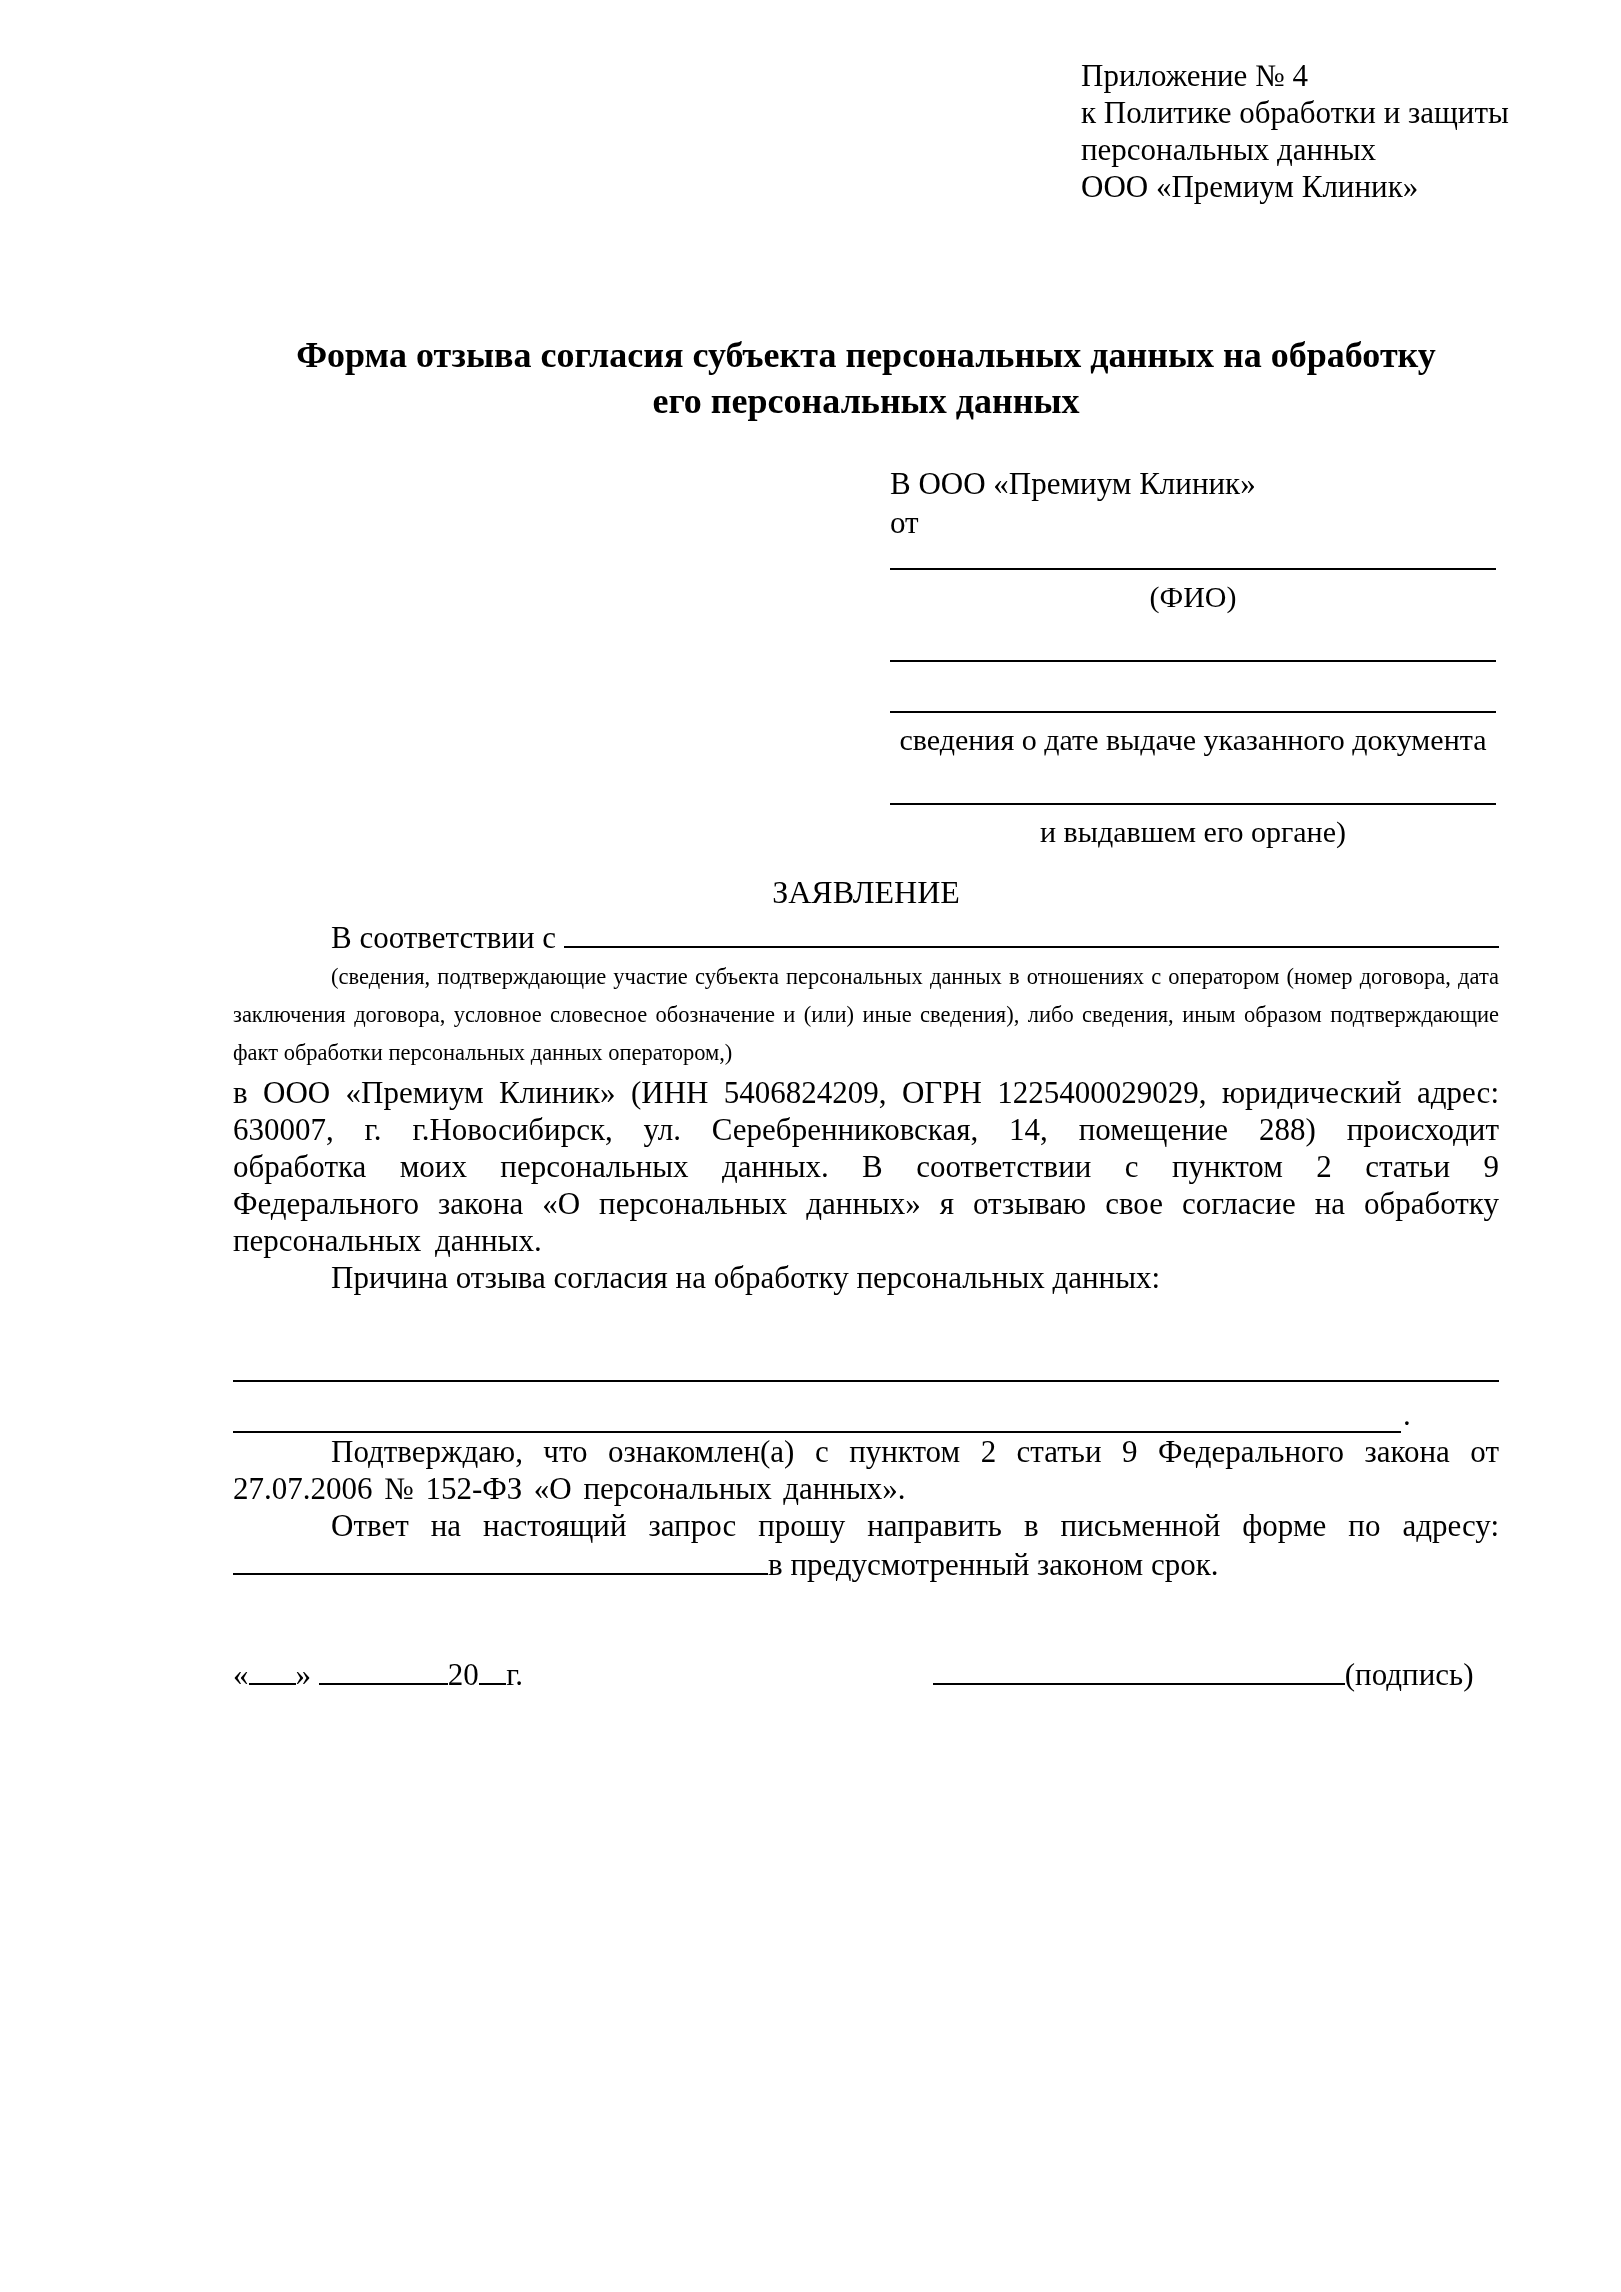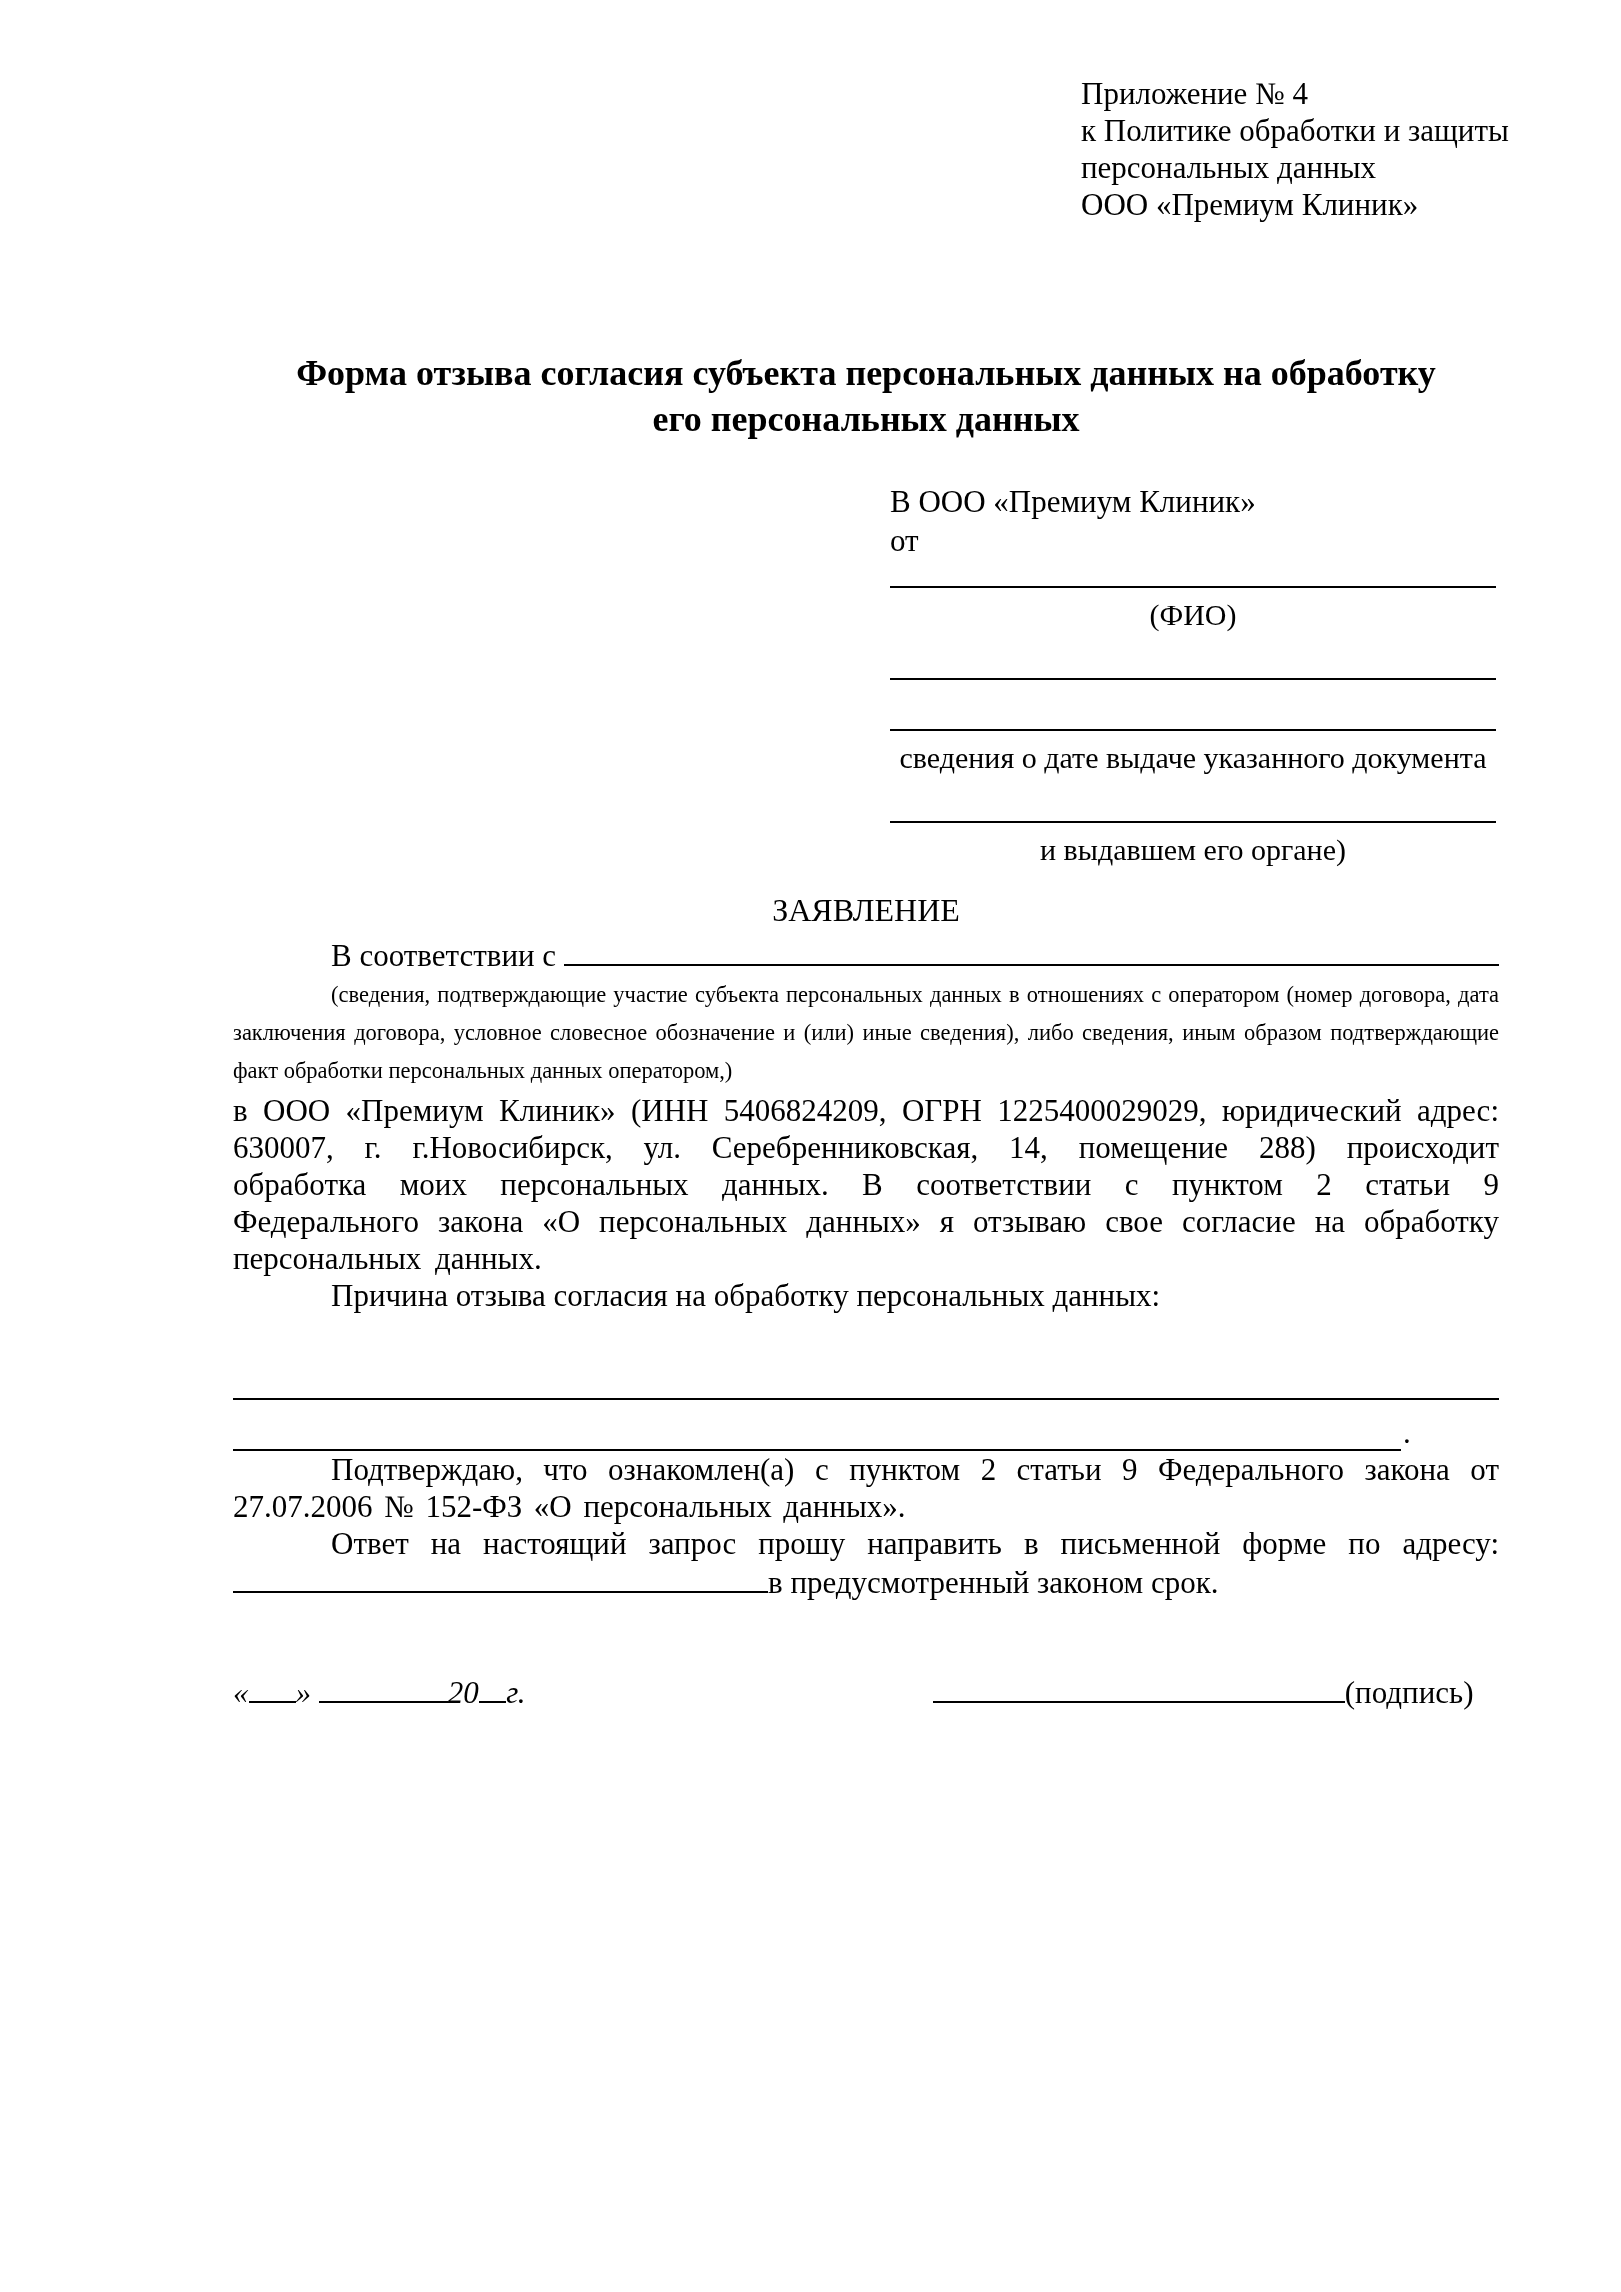--- a/index.html
+++ b/index.html
@@ -3,21 +3,21 @@
 <meta charset="utf-8">
 <style>
   html,body{margin:0;padding:0;background:#e8e8e8;}
   .page{
     position:relative;
     width:1621px;height:2293px;
     background:#ffffff;color:#000000;
     font-family:"Liberation Serif","DejaVu Serif",serif;
     font-size:31px;line-height:37px;
     box-sizing:border-box;
-    padding:75px 122px 0 233px;
+    padding:57px 122px 0 233px;
     margin:0 auto;
     overflow:hidden;
   }
   
   .header-note{margin-left:848px;white-space:nowrap;}
   
   .doc-title{
     margin-top:127px;
     text-align:center;
     font-weight:bold;
@@ -58,21 +58,21 @@
     text-indent:98px;text-align:justify;text-align-last:justify;word-spacing:3.9px;
   }
   .reply-second-line{display:flex;align-items:baseline;}
   .reply-second-line .address-fill{width:535px;border-bottom:2.9px solid #000;height:29px;}
   .reply-second-line .suffix{white-space:nowrap;}
   
   .footer-row{
     display:flex;justify-content:space-between;align-items:baseline;
     margin-top:71px;
   }
-  .date-group{white-space:nowrap;font-style:italic;}
+  .date-group{white-space:nowrap;}
   .date-group .fill{height:29px;}
   .signature-group{white-space:nowrap;margin-right:25.5px;}
   .signature-group .fill{height:29px;}
 </style>
 </head>
 <body>
 
 <div class="page">
 
   <div class="header-note">

